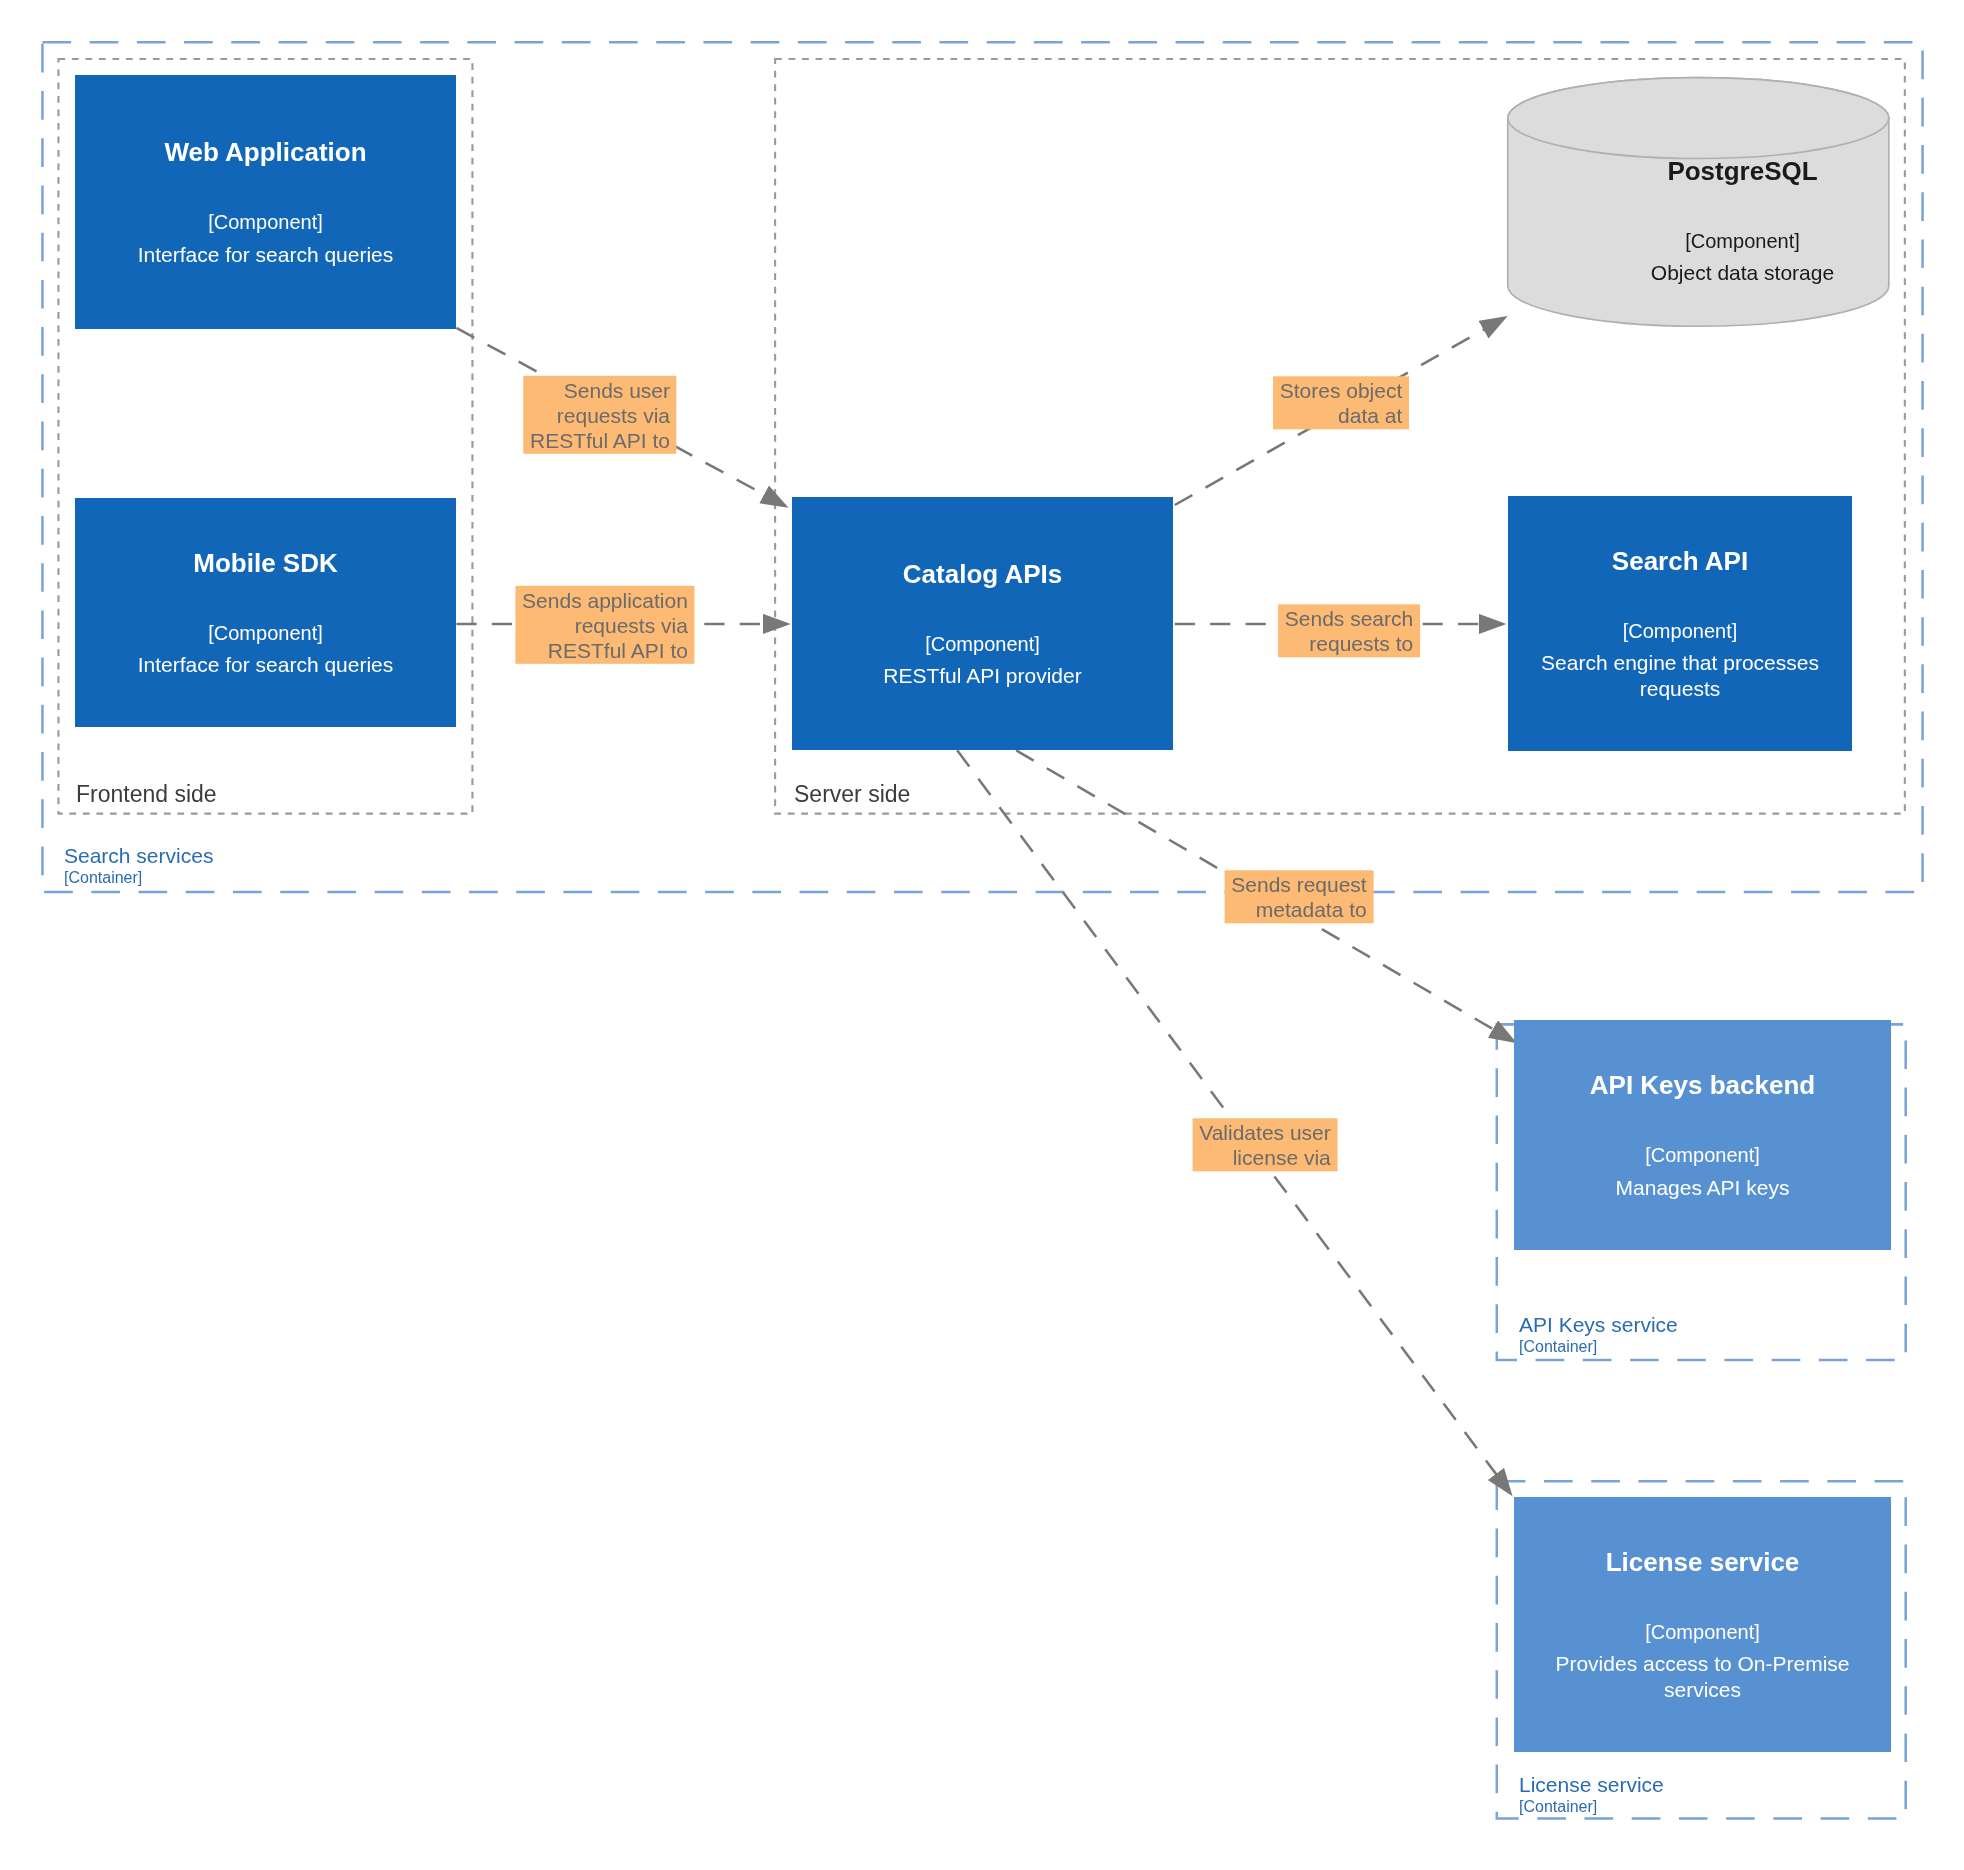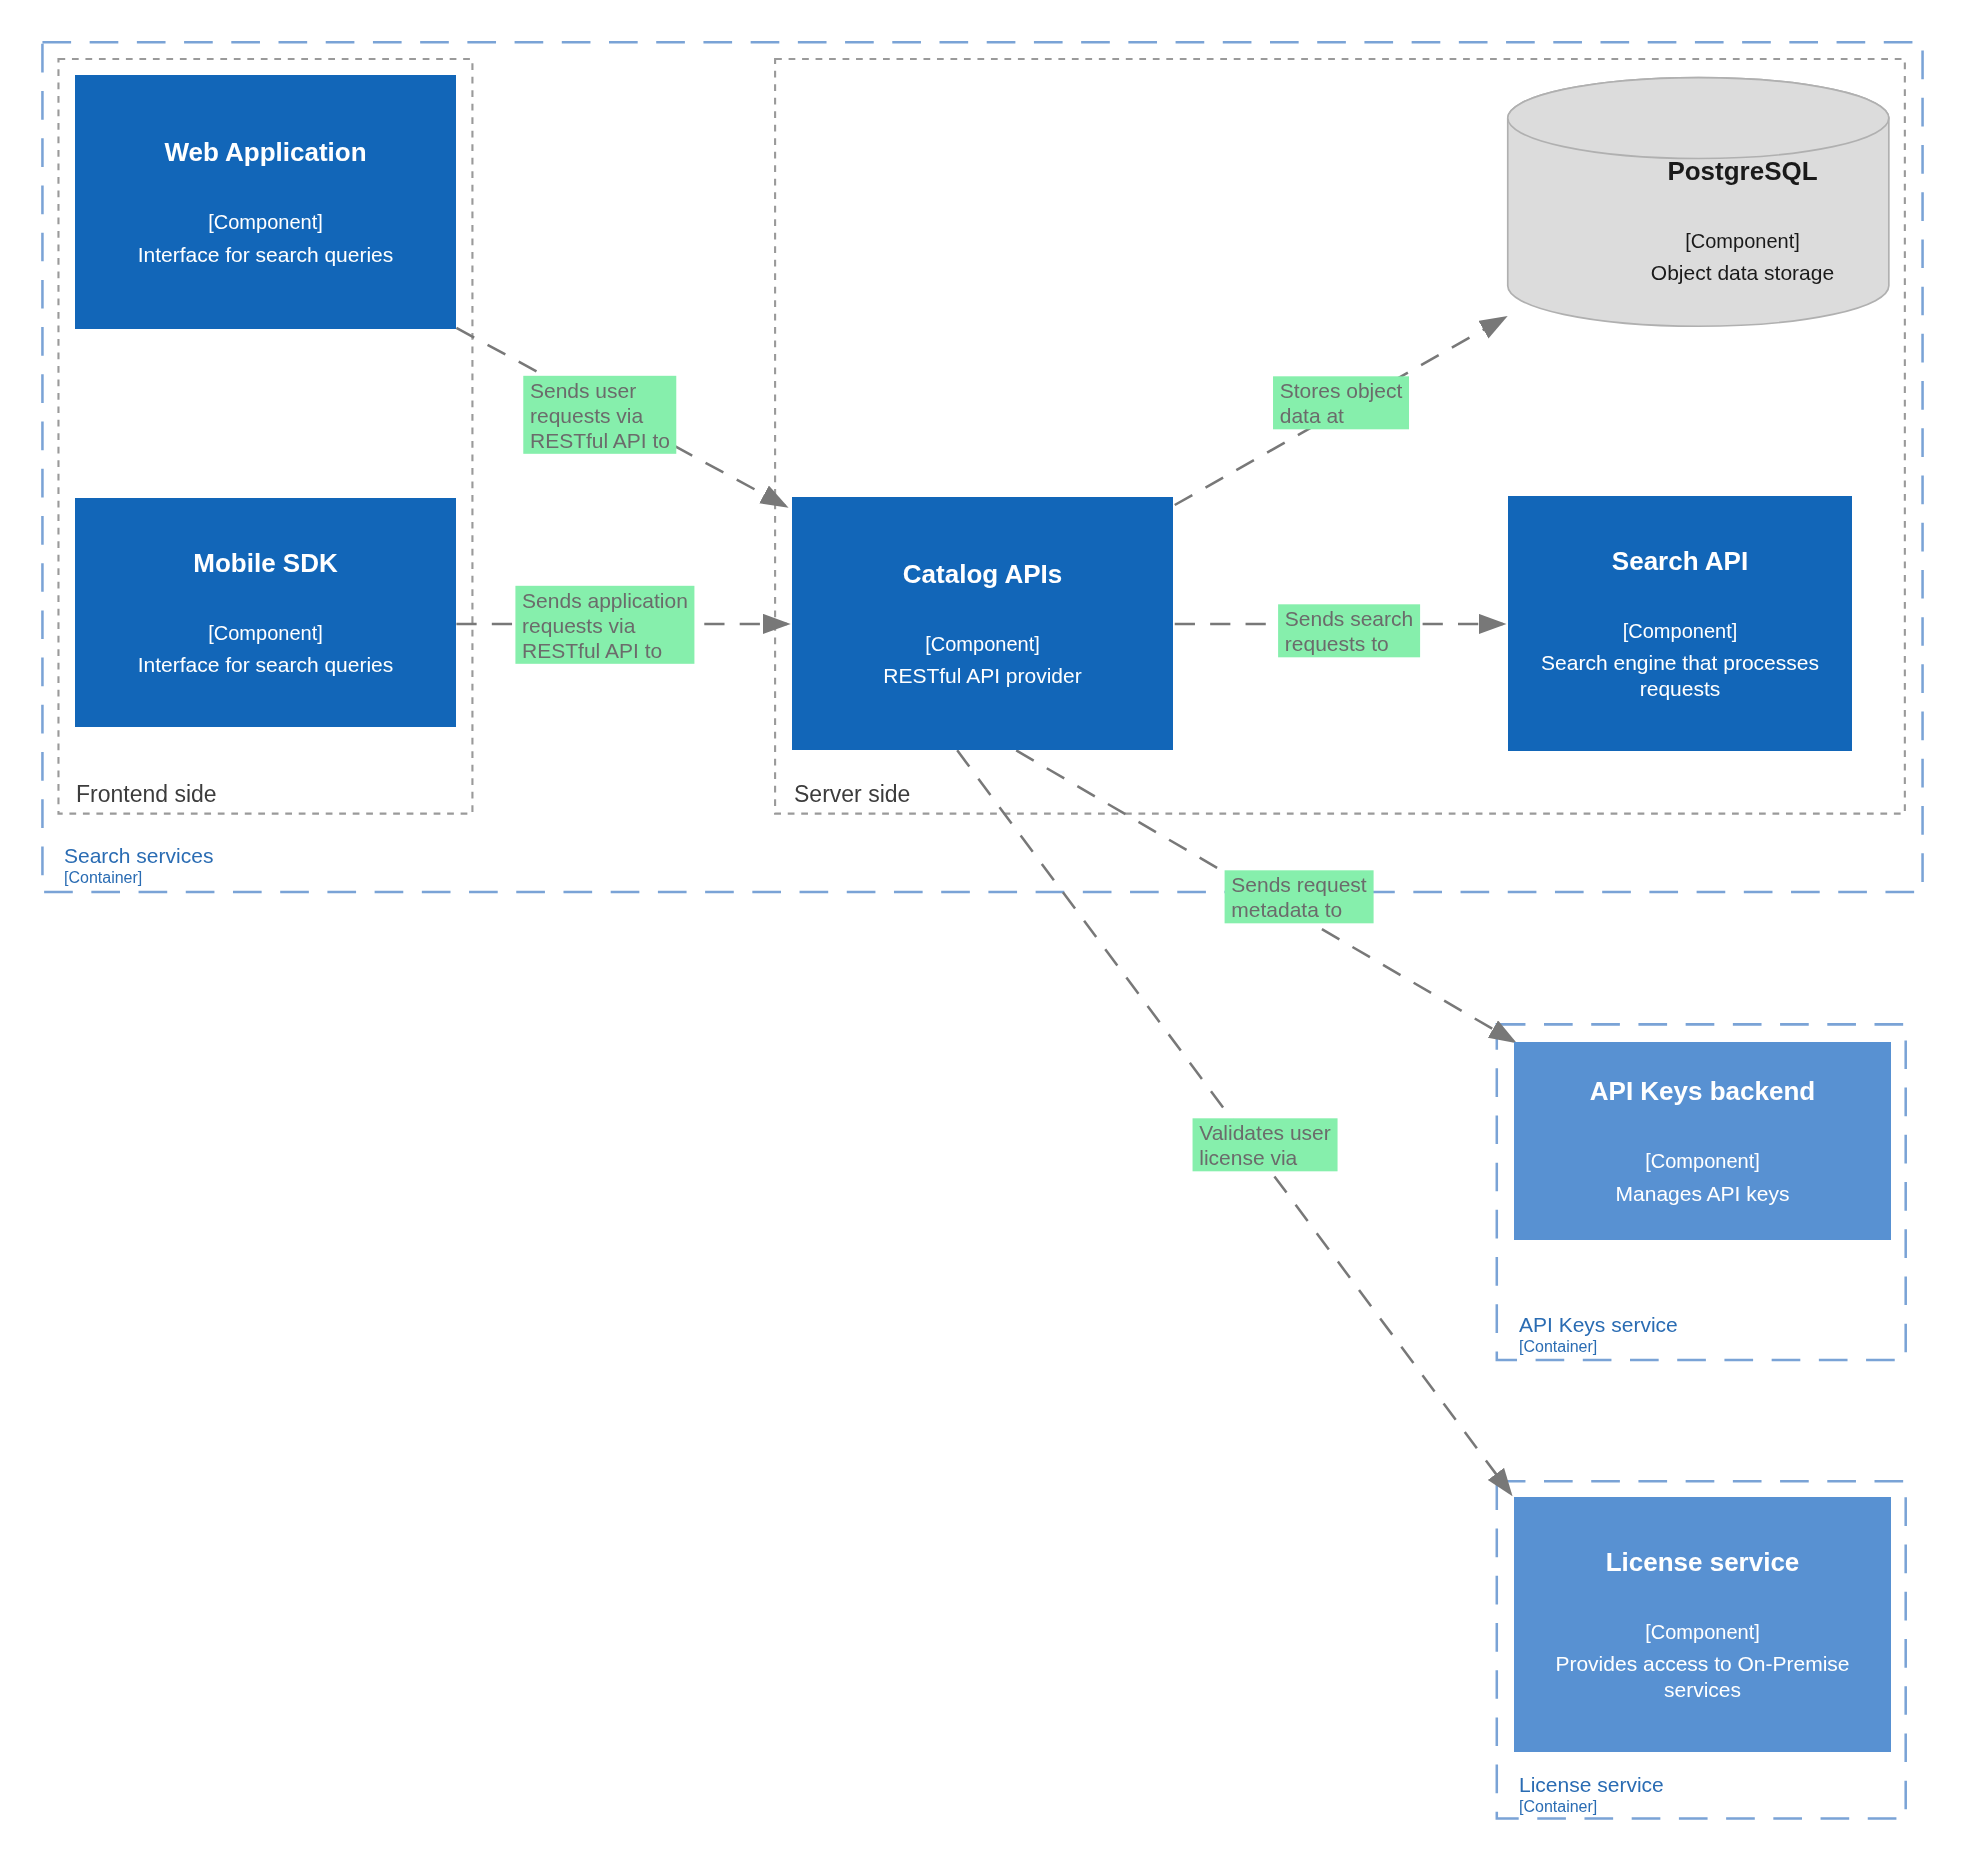--- a/index.html
+++ b/index.html
@@ -32,22 +32,22 @@
     align-items:center;text-align:center;color:#ffffff;box-sizing:border-box;padding:8.4px 15px;
   }
   .node.dark{background:var(--component-dark);}
   .node.light{background:var(--component-light);}
   .node.db{background:transparent;color:#1a1a1a;padding-top:44px;}
   .n-title{font-size:26px;font-weight:bold;line-height:32px;}
   .n-meta{font-size:20px;line-height:22px;margin-bottom:8.4px;margin-top:43px;}
   .n-desc{font-size:21px;line-height:26px;}
 
   .edge-label{
-    position:absolute;transform:translate(-50%,-50%);background:#86efac;
-    color:var(--edge-text);font-size:21px;line-height:25px;text-align:left;
+    position:absolute;transform:translate(-50%,-50%);background:#fdba74;
+    color:var(--edge-text);font-size:21px;line-height:25px;text-align:right;
     white-space:pre-line;padding:1.7px 6.7px;
   }
   .group-label{
     position:absolute;color:var(--group-label);font-size:23px;line-height:27px;
   }
   .container-label{position:absolute;color:var(--container-label);margin-left:12px;}
   .container-label .c-name{font-size:21px;line-height:25px;}
   .container-label .c-meta{font-size:16px;line-height:20px;}
 </style>
 </head>
@@ -108,21 +108,21 @@
     <div class="n-meta">[Component]</div>
     <div class="n-desc">Object data storage</div>
   </div>
 
   <div class="node dark" style="left:1508px;top:496px;width:344px;height:255px">
     <div class="n-title">Search API</div>
     <div class="n-meta">[Component]</div>
     <div class="n-desc">Search engine that processes requests</div>
   </div>
 
-  <div class="node light" style="left:1514px;top:1042px;width:377px;height:198px">
+  <div class="node light" style="left:1514px;top:1020px;width:377px;height:230px">
     <div class="n-title">API Keys backend</div>
     <div class="n-meta">[Component]</div>
     <div class="n-desc">Manages API keys</div>
   </div>
 
   <div class="node light" style="left:1514px;top:1497px;width:377px;height:255px">
     <div class="n-title">License service</div>
     <div class="n-meta">[Component]</div>
     <div class="n-desc">Provides access to On-Premise services</div>
   </div>

